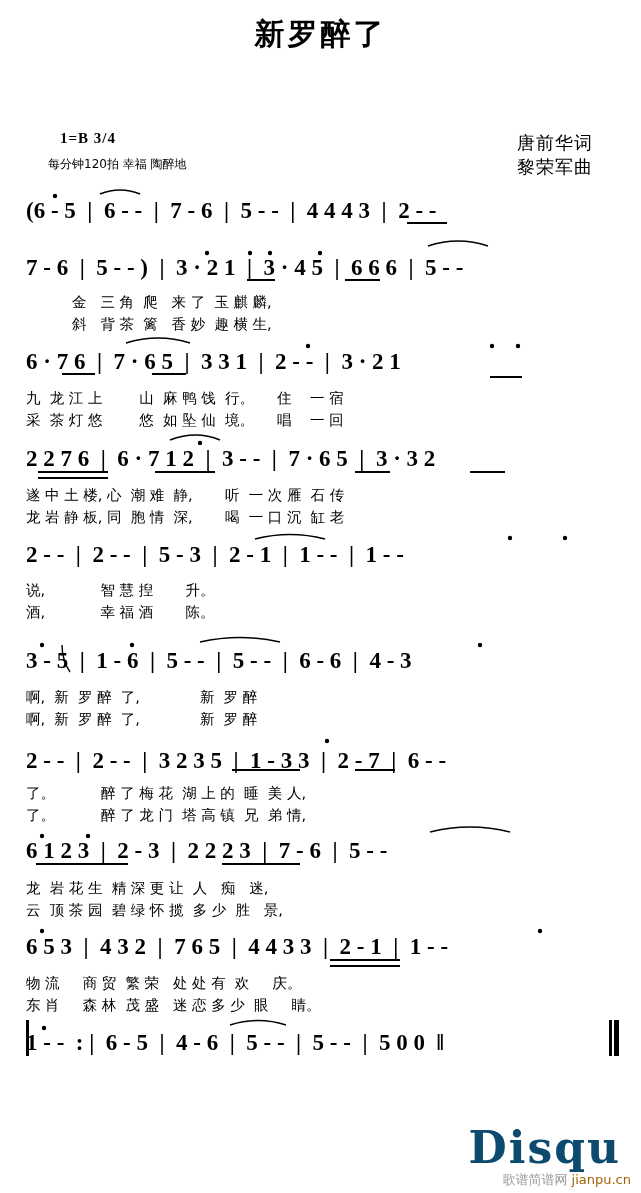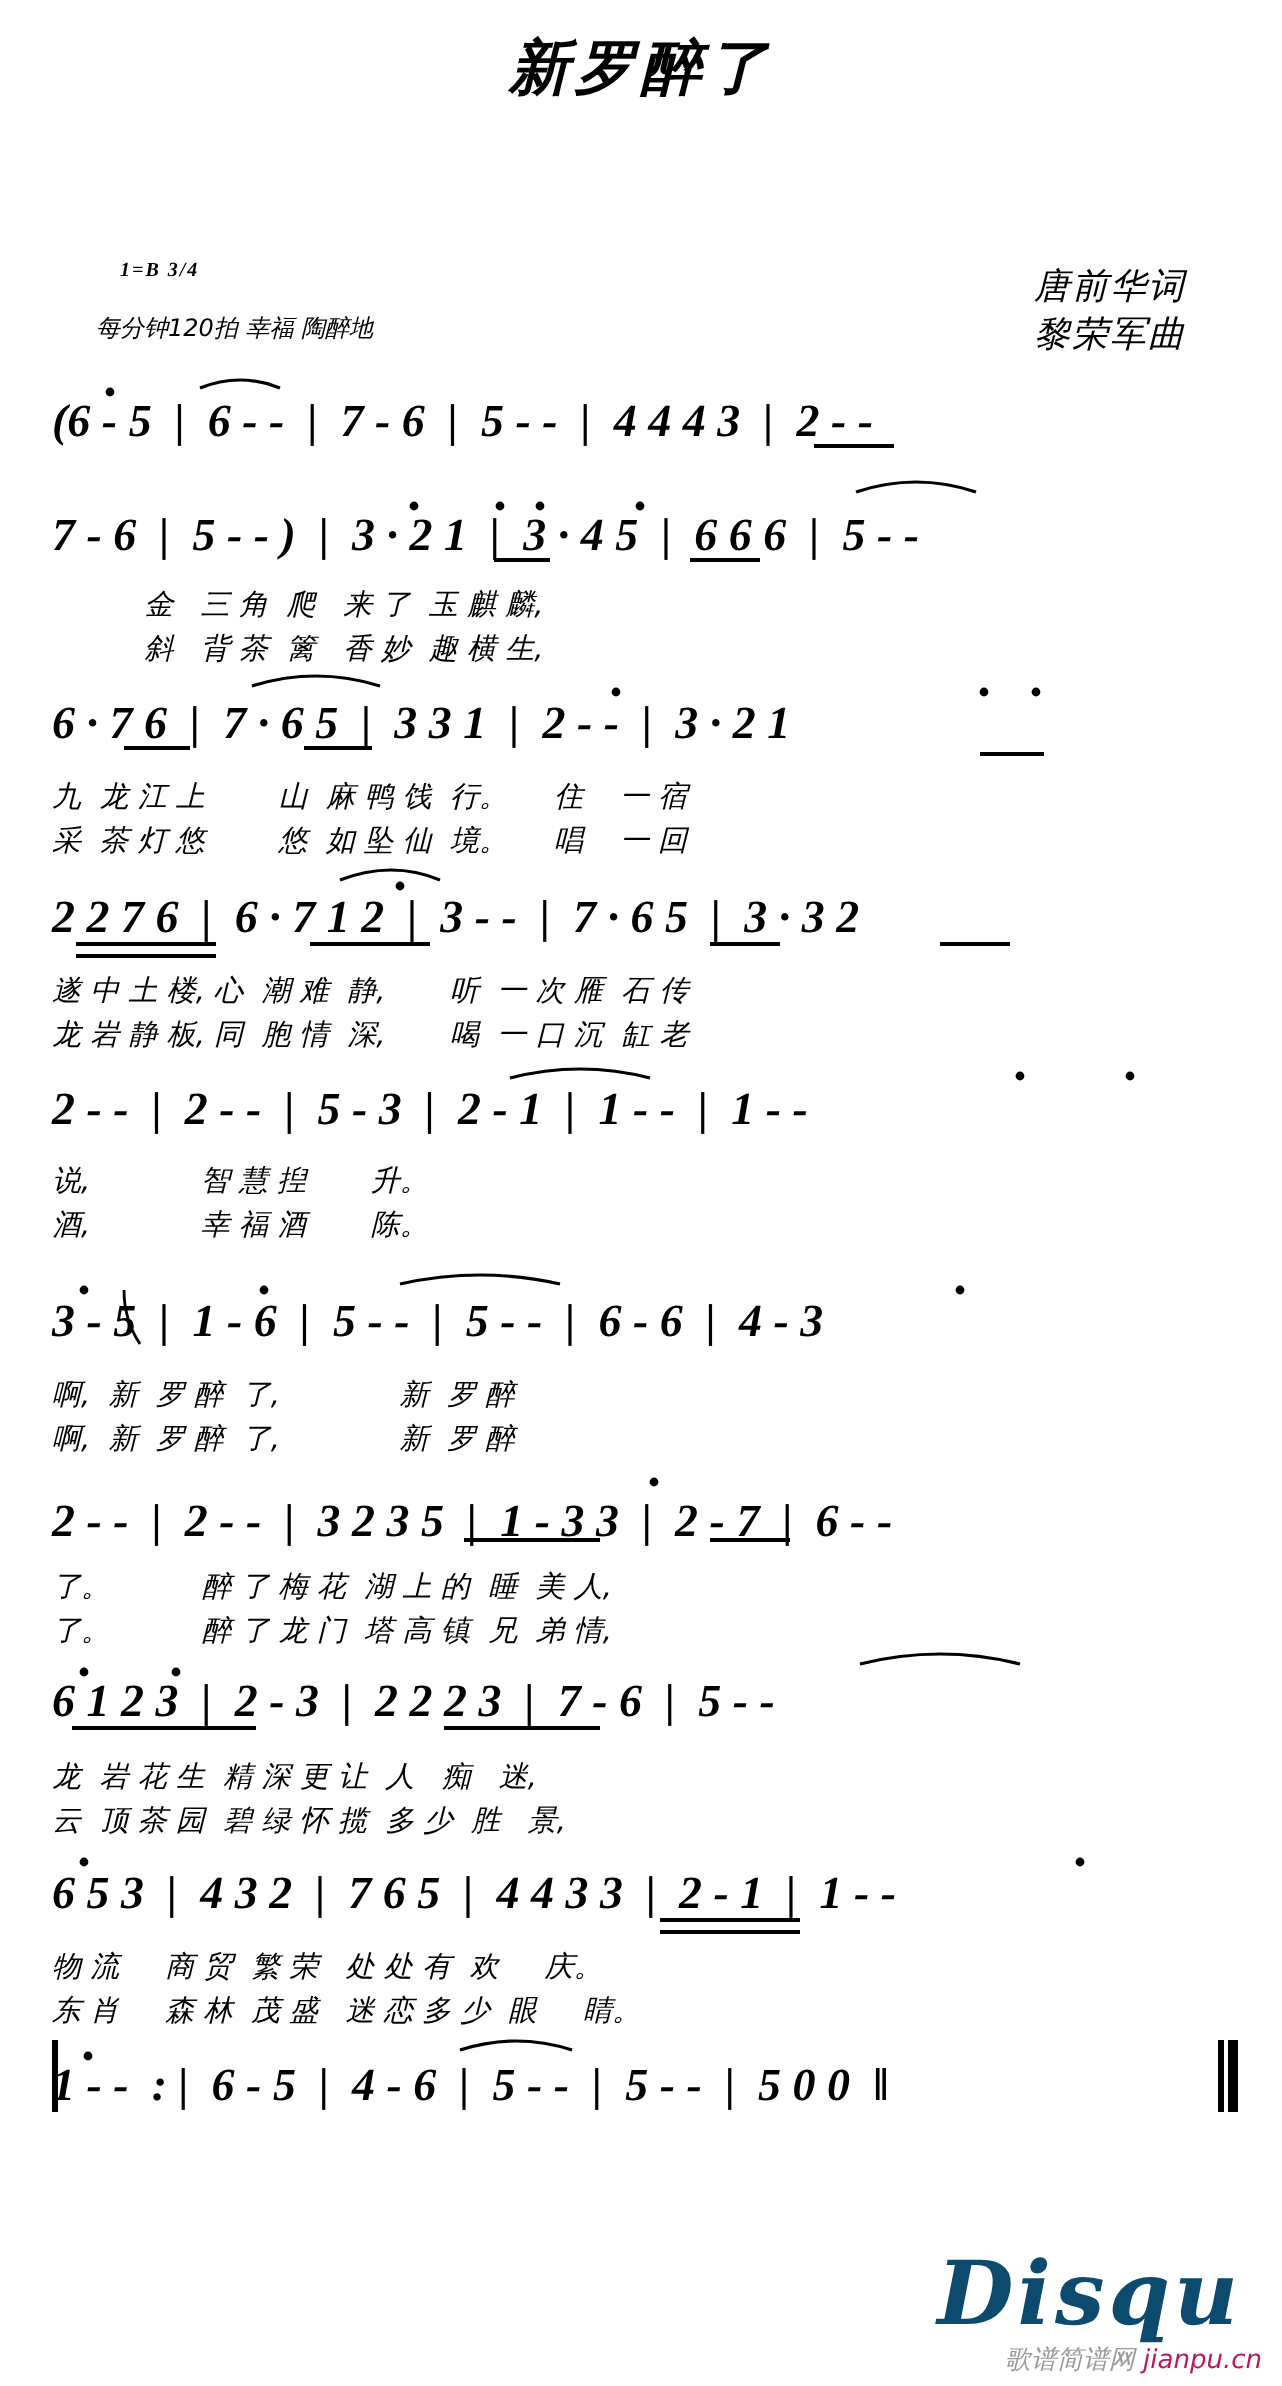--- a/index.html
+++ b/index.html
@@ -13,38 +13,37 @@
     position: relative;
     font-family: "Liberation Serif", serif;
     color: #000;
     overflow: hidden;
   }
   #page {
     position: relative;
     width: 641px;
     height: 1193px;
     background: #fff;
-    font-style: italic;
   }
   .title {
     position: absolute;
     top: 14px;
     left: 0;
     width: 641px;
     text-align: center;
     font-size: 30px;
     font-weight: bold;
     letter-spacing: 3px;
     font-family: "DejaVu Sans", sans-serif;
   }
   .meta-key {
     position: absolute;
     left: 60px;
     top: 130px;
-    font-size: 10px;
+    font-size: 15px;
     font-family: "Liberation Serif", serif;
     font-weight: bold;
     letter-spacing: 1px;
   }
   .meta-tempo {
     position: absolute;
     left: 48px;
     top: 156px;
     font-size: 12px;
     font-family: "DejaVu Sans", sans-serif;
@@ -79,21 +78,21 @@
     white-space: pre;
   }
   .watermark {
     position: absolute;
     right: 10px;
     bottom: 4px;
     font-size: 13px;
     color: #9a9a9a;
     font-family: "DejaVu Sans", sans-serif;
   }
-  .watermark .wm-blue { color: #be185d; }
+  .watermark .wm-blue { color: #a16207; }
   .wm-big {
     position: absolute;
     right: 20px;
     bottom: 20px;
     font-size: 44px;
     color: #0c4a6e;
     font-weight: bold;
     font-family: "DejaVu Serif", serif;
     letter-spacing: 2px;
   }

